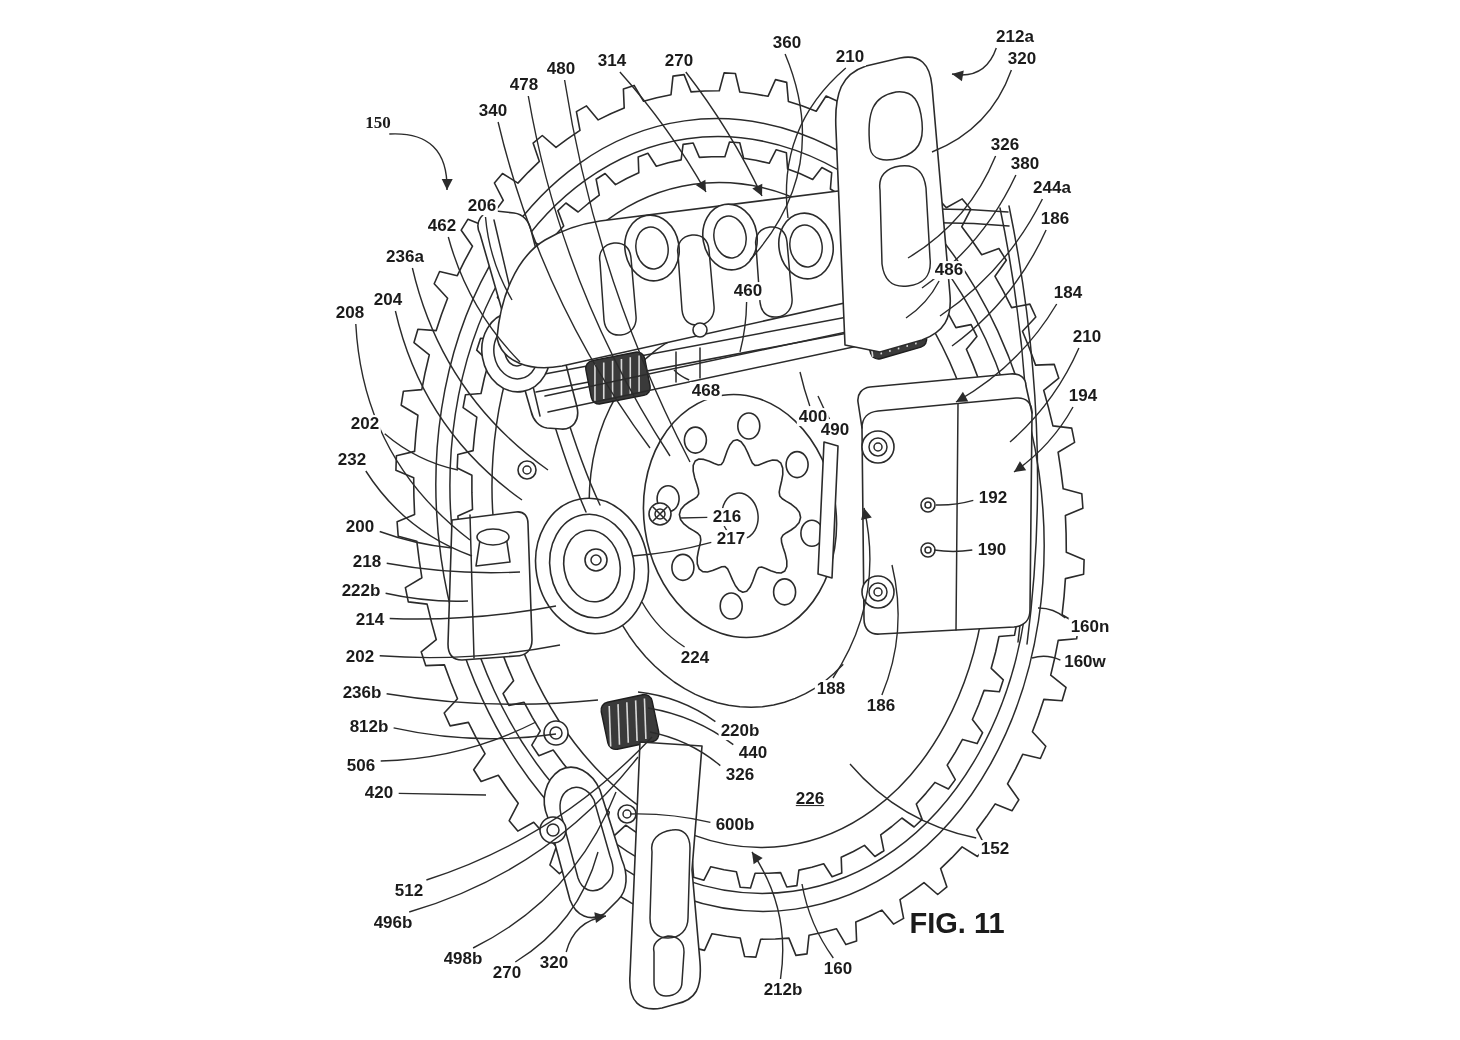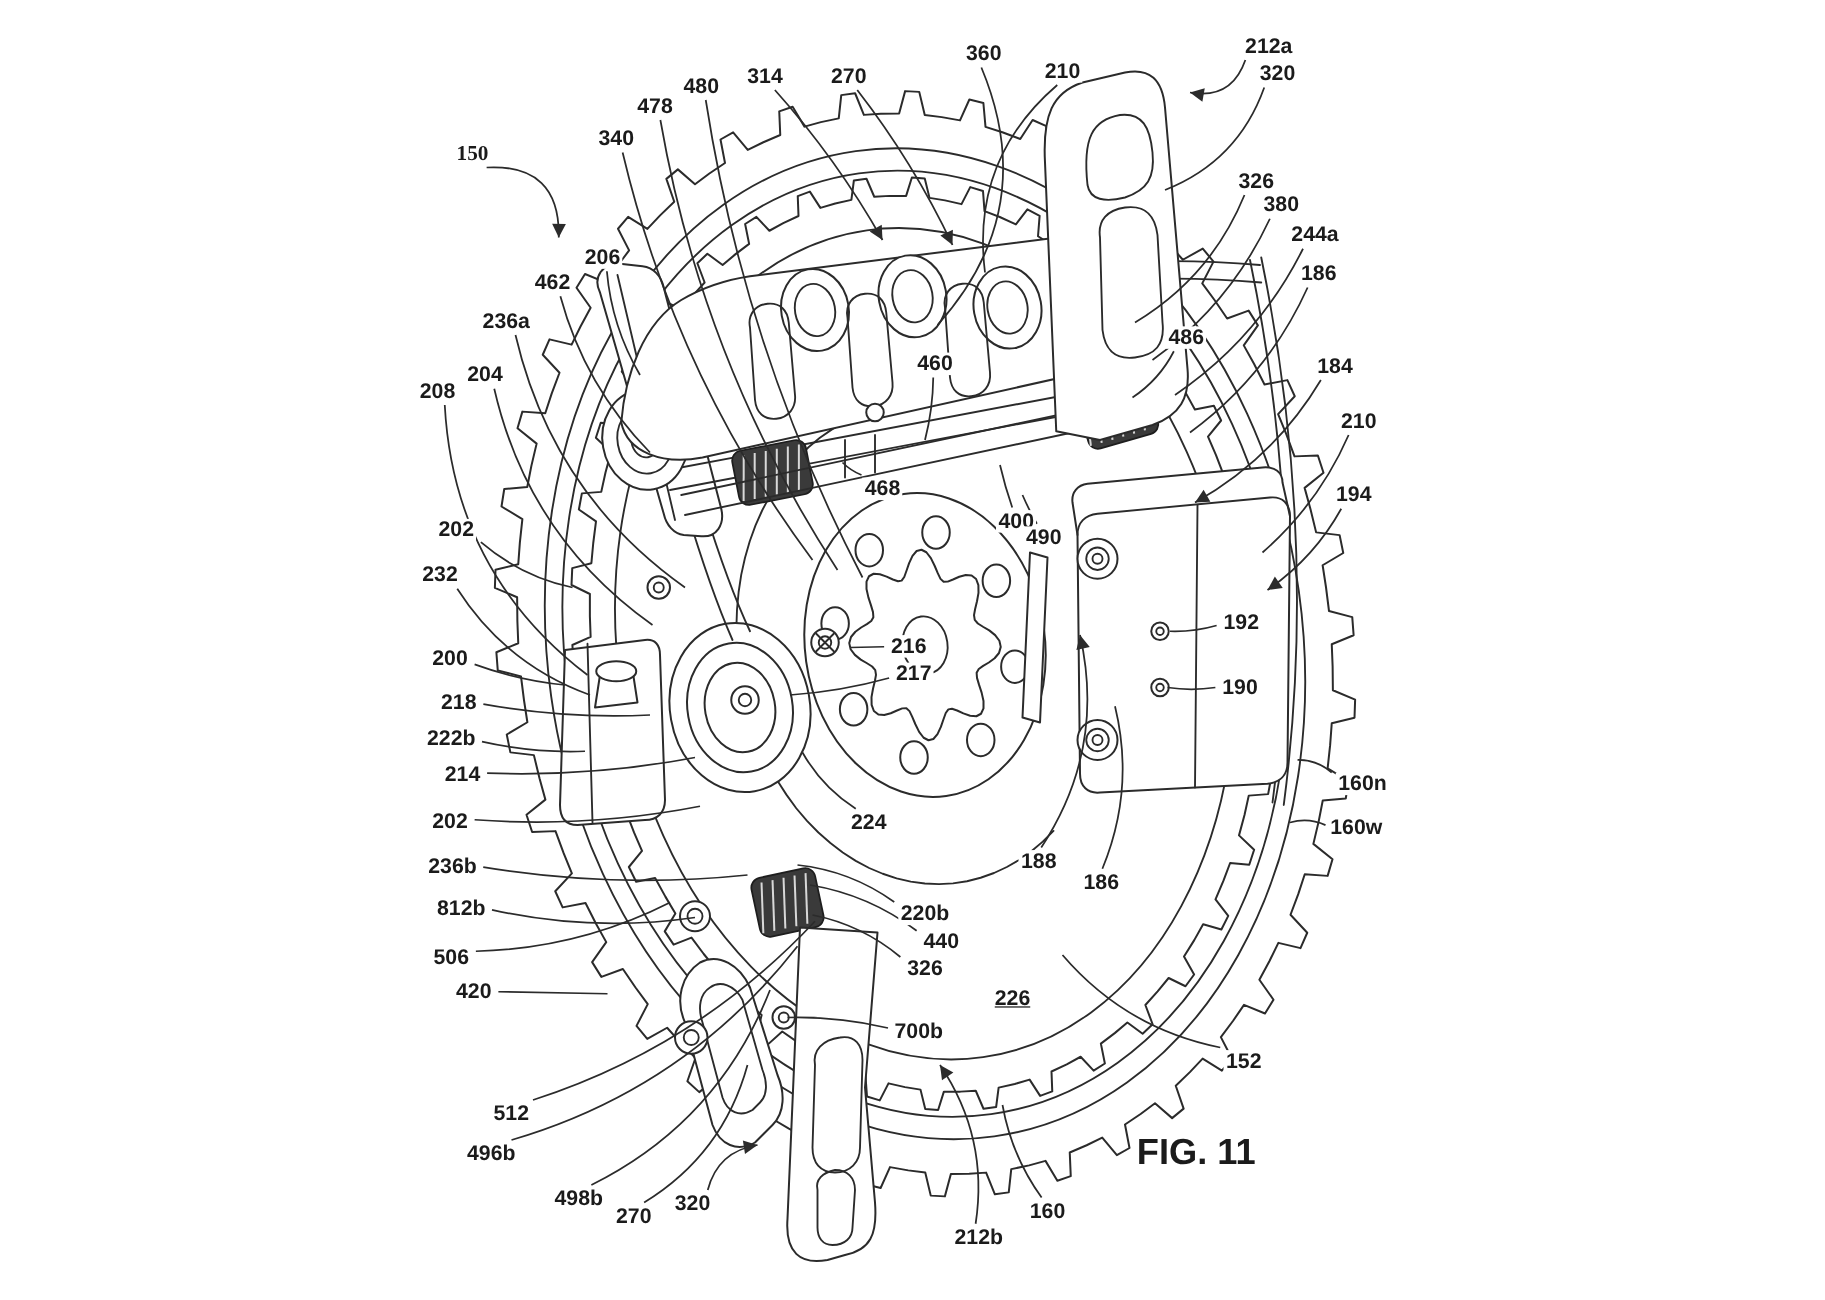--- a/index.html
+++ b/index.html
@@ -301,17 +301,17 @@
       <span class="ref" style="left: 813px; top: 417px;">400</span>
       <span class="ref" style="left: 835px; top: 430px;">490</span>
       <span class="ref" style="left: 727px; top: 517px;">216</span>
       <span class="ref" style="left: 731px; top: 539px;">217</span>
       <span class="ref" style="left: 695px; top: 658px;">224</span>
       <span class="ref" style="left: 831px; top: 689px;">188</span>
       <span class="ref" style="left: 881px; top: 706px;">186</span>
       <span class="ref" style="left: 740px; top: 731px;">220b</span>
       <span class="ref" style="left: 753px; top: 753px;">440</span>
       <span class="ref" style="left: 740px; top: 775px;">326</span>
-      <span class="ref" style="left: 735px; top: 825px;">700b</span>
+      <span class="ref" style="left: 735px; top: 825px;">600b</span>
       <span class="ref u" style="left: 810px; top: 799px;">226</span>
     </div>
   <div class="fig-caption" style="left:957px;top:923px;">FIG. 11</div>
 </div>
 
 </body></html>

